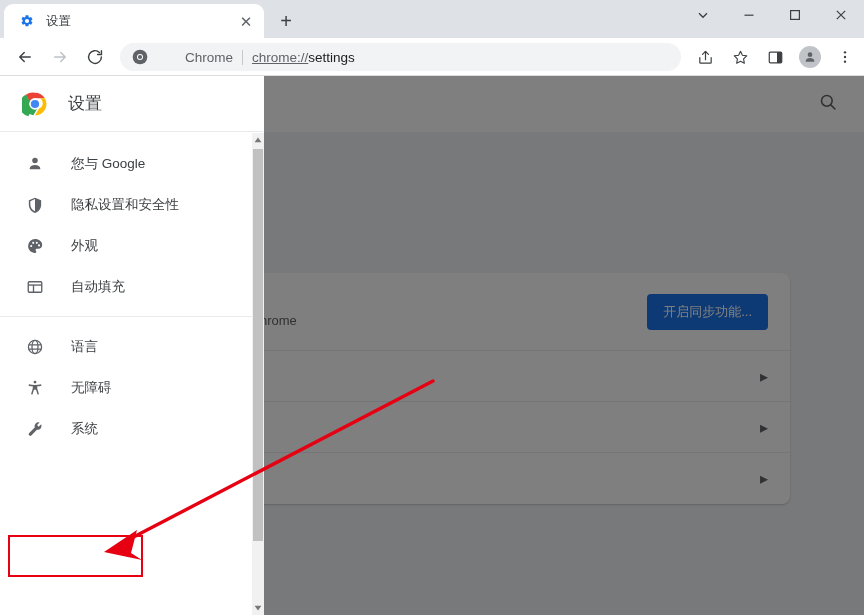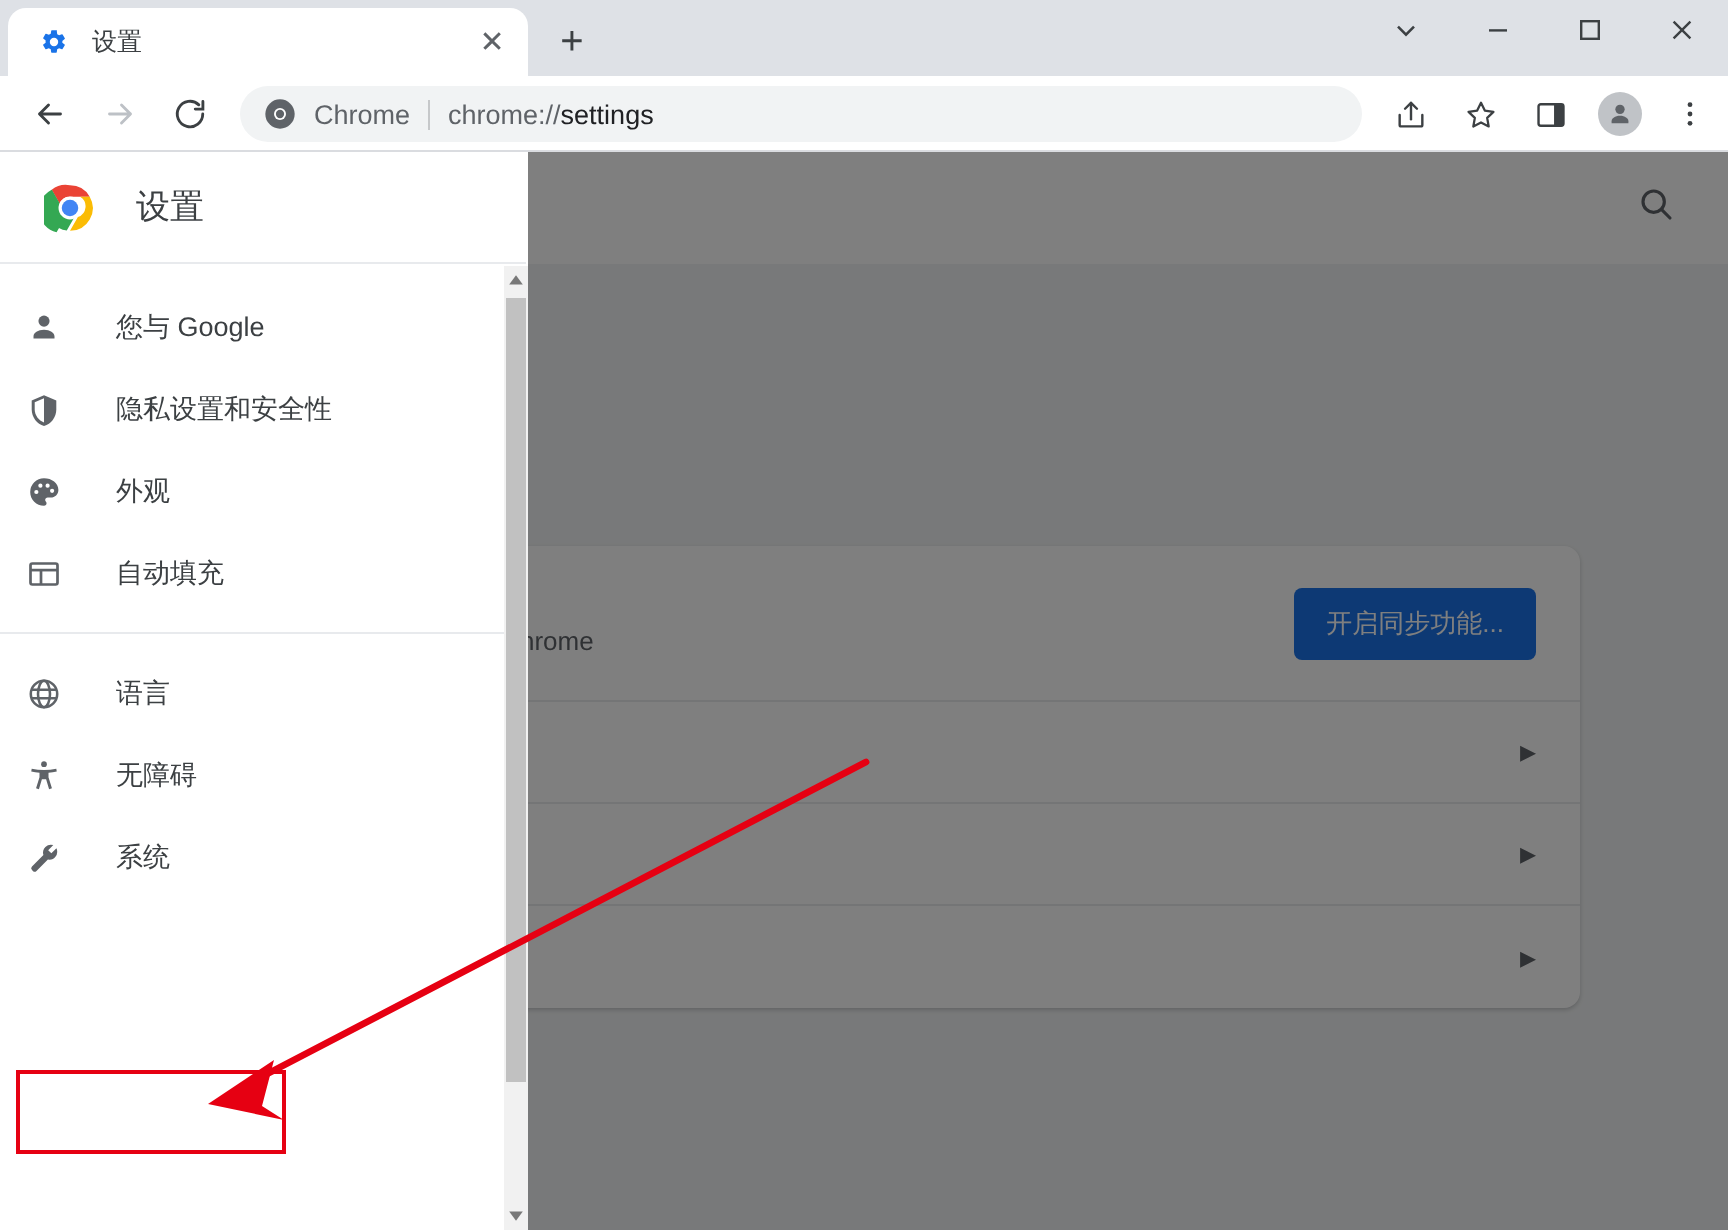--- a/index.html
+++ b/index.html
@@ -60,27 +60,27 @@
     display: flex; align-items: center; justify-content: center;
     color: #5f6368;
   }
   .tb-btn.first { margin-left: 10px; }
   .omnibox {
     flex: 1 1 auto; height: 28px; margin: 0 4px 0 10px;
     background: #f1f3f4; border-radius: 14px;
     display: flex; align-items: center; padding: 0 12px;
   }
   .omni-icon { width: 16px; height: 16px; flex: 0 0 auto; margin-right: 9px; }
-  .omni-scheme { font-size: 13.5px; color: #5f6368; }
+  .omni-scheme { font-size: 13.5px; color: #5f6368; margin-left: 28px; }
   .omni-div {
     width: 1px; height: 15px; background: #c6c8ca; margin: 0 9px;
     flex: 0 0 auto;
   }
   .omni-url { font-size: 13.5px; color: #202124; }
-  .omni-url .dim { color: #5f6368; }
+  .omni-url .dim { color: #5f6368; text-decoration: underline; }
   .tb-right { display: flex; align-items: center; margin-right: 4px; }
   .avatar {
     width: 22px; height: 22px; border-radius: 50%; background: #c0c3c7;
     display: flex; align-items: center; justify-content: center;
   }
   .toolbar-sep {
     position: absolute; left: 0; top: 75px; width: 864px; height: 1px;
     background: #dadce0;
   }
 
@@ -151,21 +151,21 @@
     border-bottom: 1px solid #e8eaed; background: #ffffff;
   }
   .sb-logo { margin-left: 22px; width: 26px; height: 26px; flex: 0 0 auto; }
   .sb-title { margin-left: 20px; font-size: 17px; color: #3c4043; }
 
   .sb-list {
     position: absolute; left: 0; top: 57px; width: 252px; height: 482px;
     background: #ffffff; padding-top: 10px;
   }
   .sb-item {
-    display: flex; align-items: center; height: 41px; padding-left: 12px;
+    display: flex; align-items: center; height: 41px; padding-left: 25px;
     position: relative;
   }
   .sb-icon {
     width: 20px; height: 20px; flex: 0 0 auto; color: #5f6368;
     display: flex; align-items: center; justify-content: center;
   }
   .sb-label {
     margin-left: 26px; font-size: 13.5px; color: #3c4043; white-space: nowrap;
   }
   .sb-divider {

